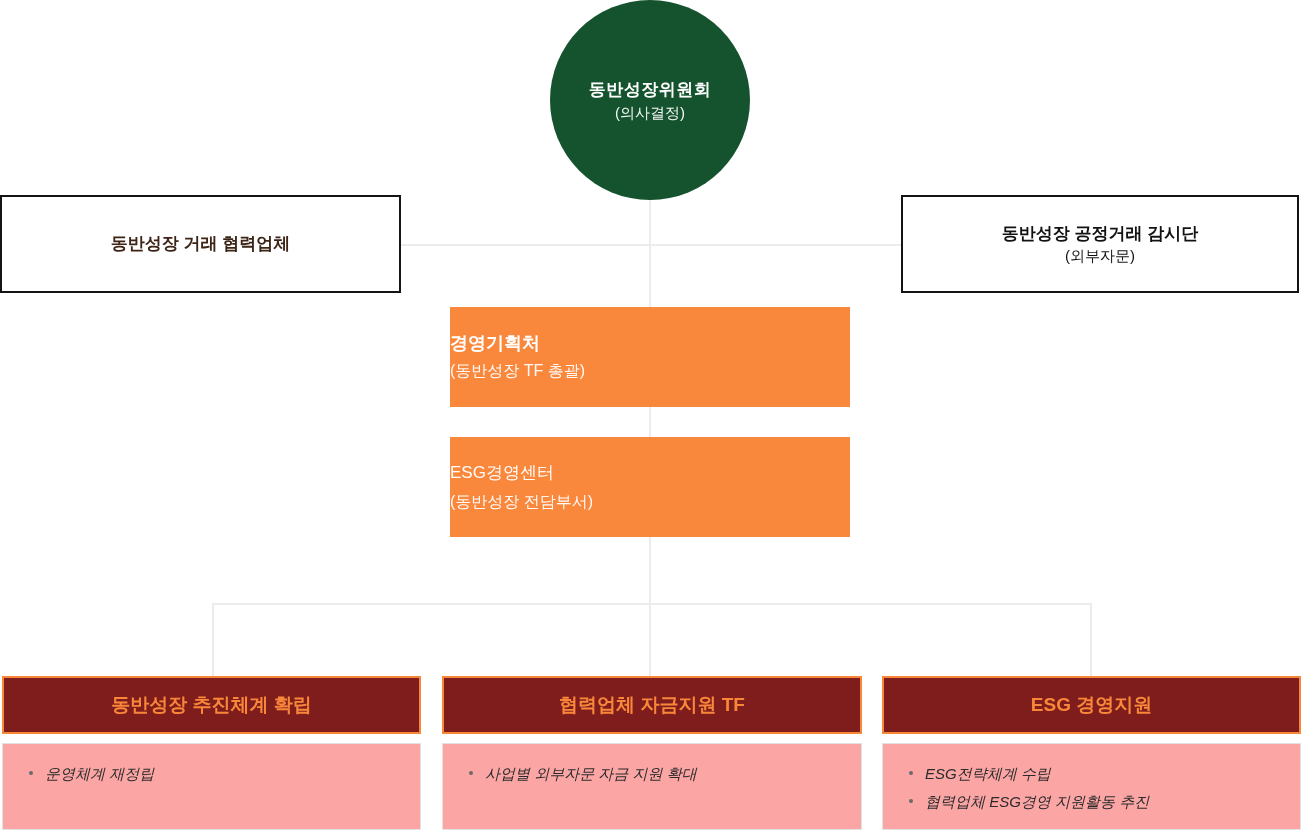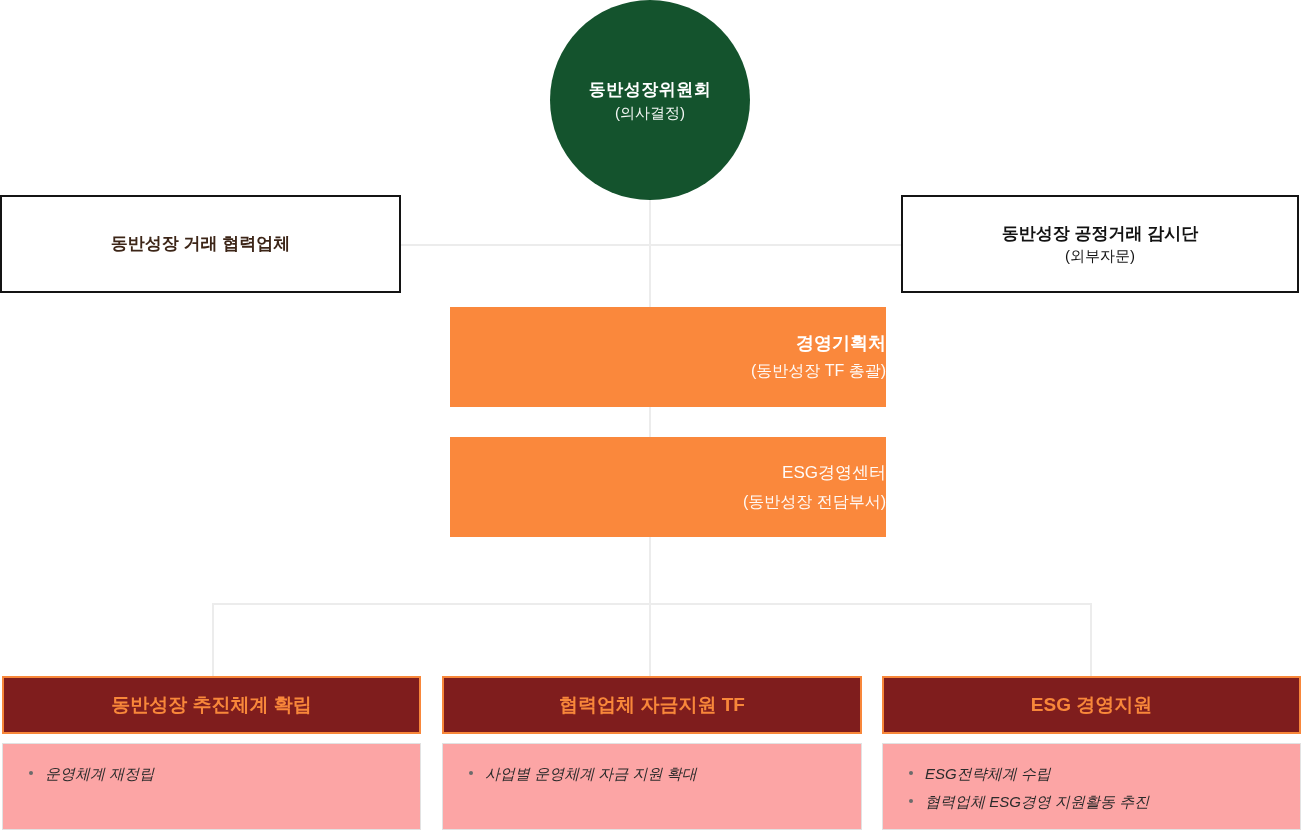--- a/index.html
+++ b/index.html
@@ -22,22 +22,22 @@
   .side-box{position:absolute;top:195px;height:98px;background:#ffffff;border:2px solid #141414;
     box-sizing:border-box;display:flex;flex-direction:column;align-items:center;justify-content:center;
     text-align:center;z-index:2;}
   .side-box.leftbox{left:0;width:401px;}
   .side-box.rightbox{left:901px;width:398px;}
   .s-title{font-size:17px;font-weight:700;color:#121212;line-height:1.45;}
   .s-title.brown{color:#3C2517;}
   .s-sub{font-size:15px;font-weight:400;color:#121212;line-height:1.35;}
 
   
-  .mid-box{position:absolute;left:450px;width:436px;height:100px;background:#FA883C;
-    display:flex;flex-direction:column;align-items:flex-end;justify-content:center;gap:5px;
+  .mid-box{position:absolute;left:450px;width:400px;height:100px;background:#FA883C;
+    display:flex;flex-direction:column;align-items:flex-start;justify-content:center;gap:5px;
     text-align:center;color:#ffffff;z-index:2;}
   .mid-box.first{top:307px;}
   .mid-box.second{top:437px;gap:8px;}
   .m-title{font-size:18px;font-weight:700;line-height:1.3;}
   .m-title.regular{font-weight:400;font-size:17px;color:rgba(255,255,255,.97);}
   .m-sub{font-size:16px;font-weight:400;color:rgba(255,255,255,.95);line-height:1.3;}
 
   
   .col{position:absolute;top:676px;width:419px;z-index:2;}
   .col.c1{left:2px;}
@@ -99,21 +99,21 @@
     </div>
   </div>
 
   <div class="col c2">
     <div class="col-header">
       <span>협력업체 자금지원 TF</span>
     </div>
     <div class="col-list">
       <div class="li">
         <span class="dot"></span>
-        <span>사업별 운영체계 자금 지원 확대</span>
+        <span>사업별 외부자문 자금 지원 확대</span>
       </div>
     </div>
   </div>
 
   <div class="col c3">
     <div class="col-header">
       <span>ESG 경영지원</span>
     </div>
     <div class="col-list">
       <div class="li">

